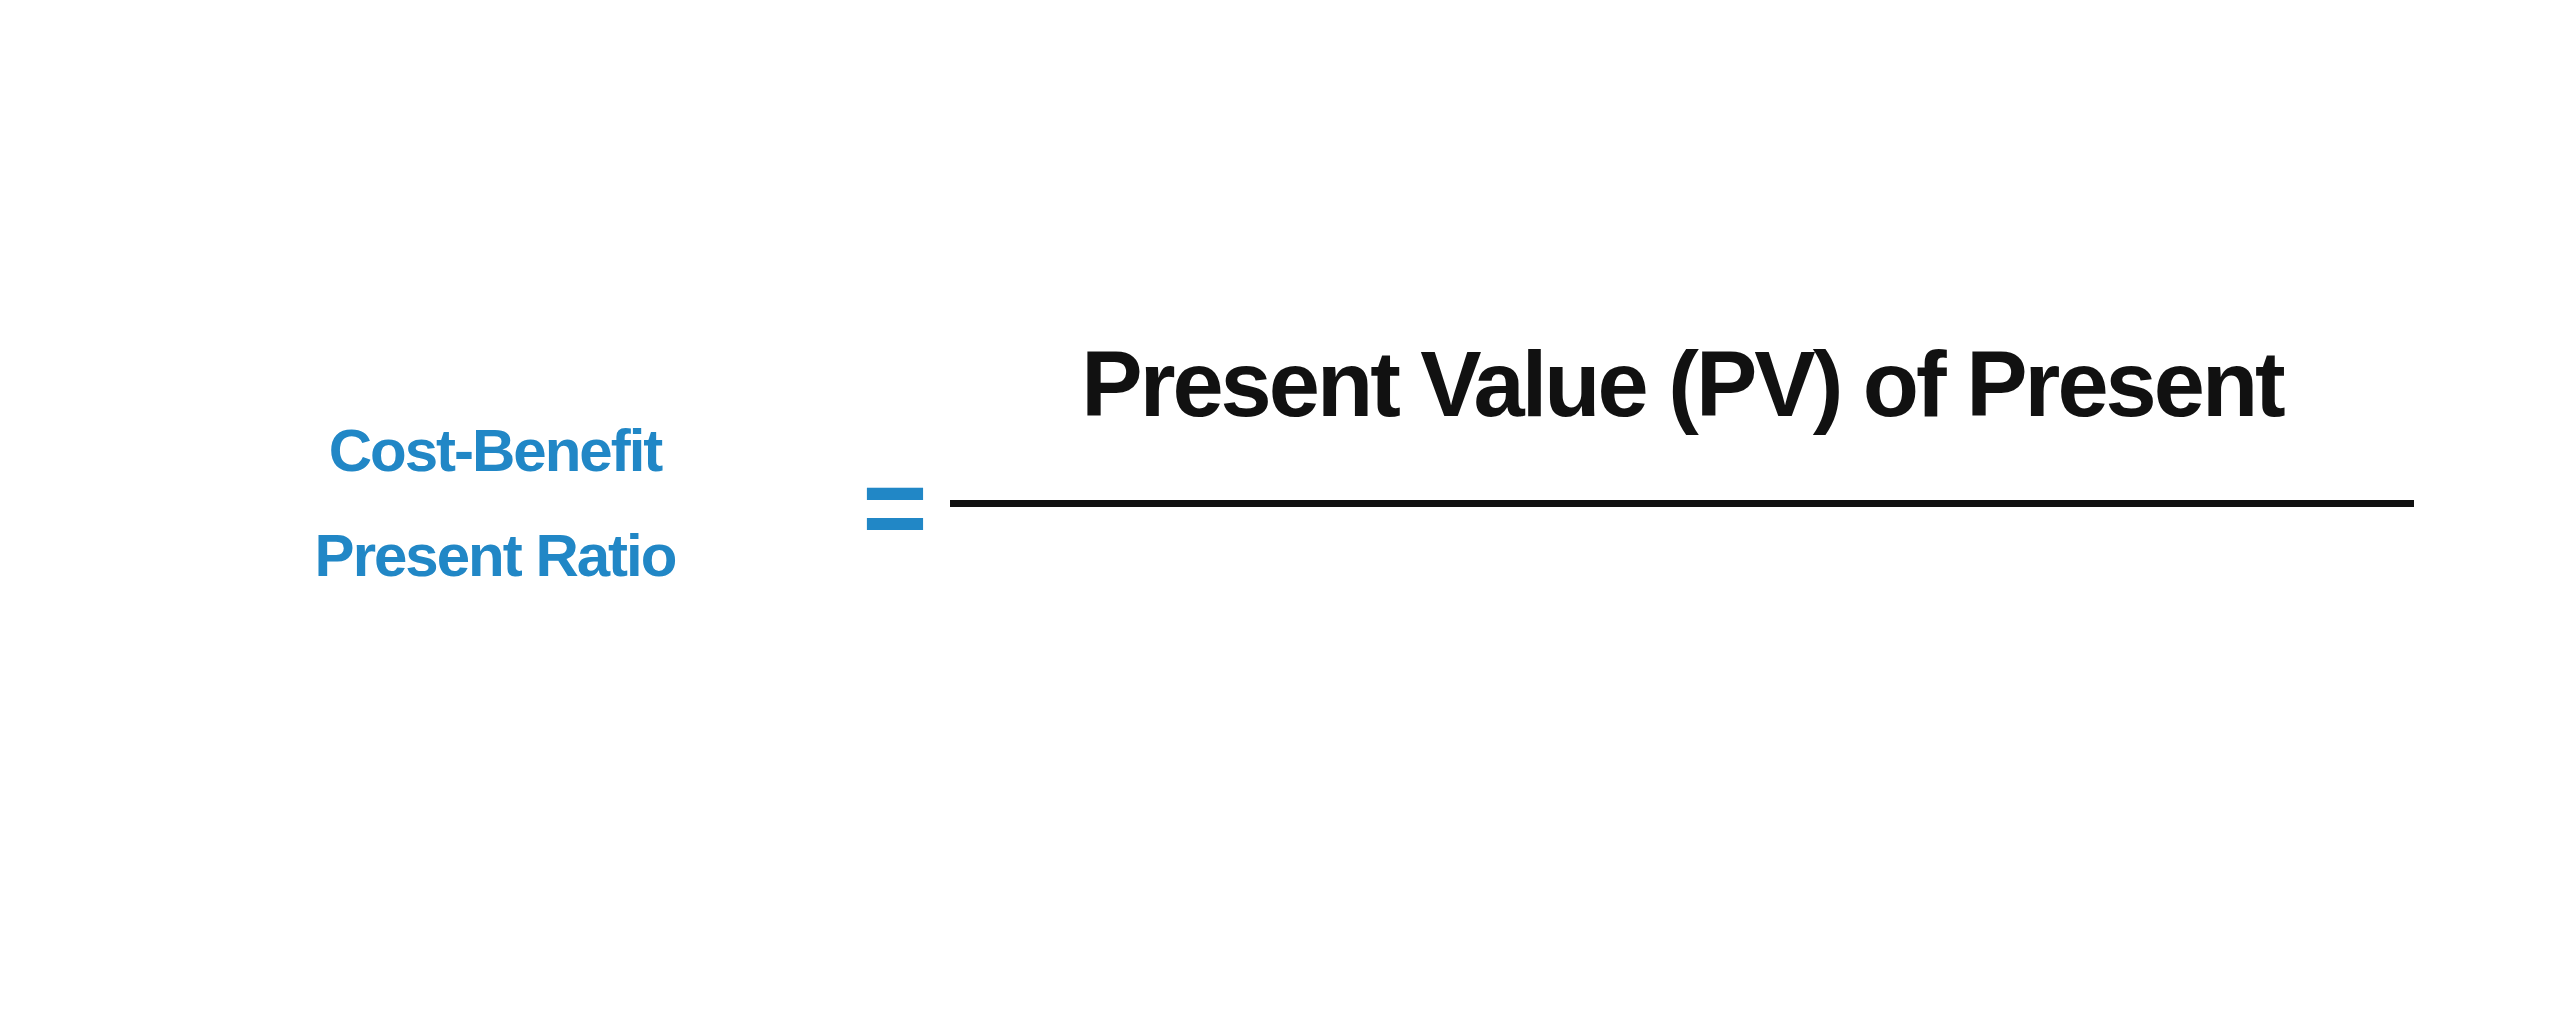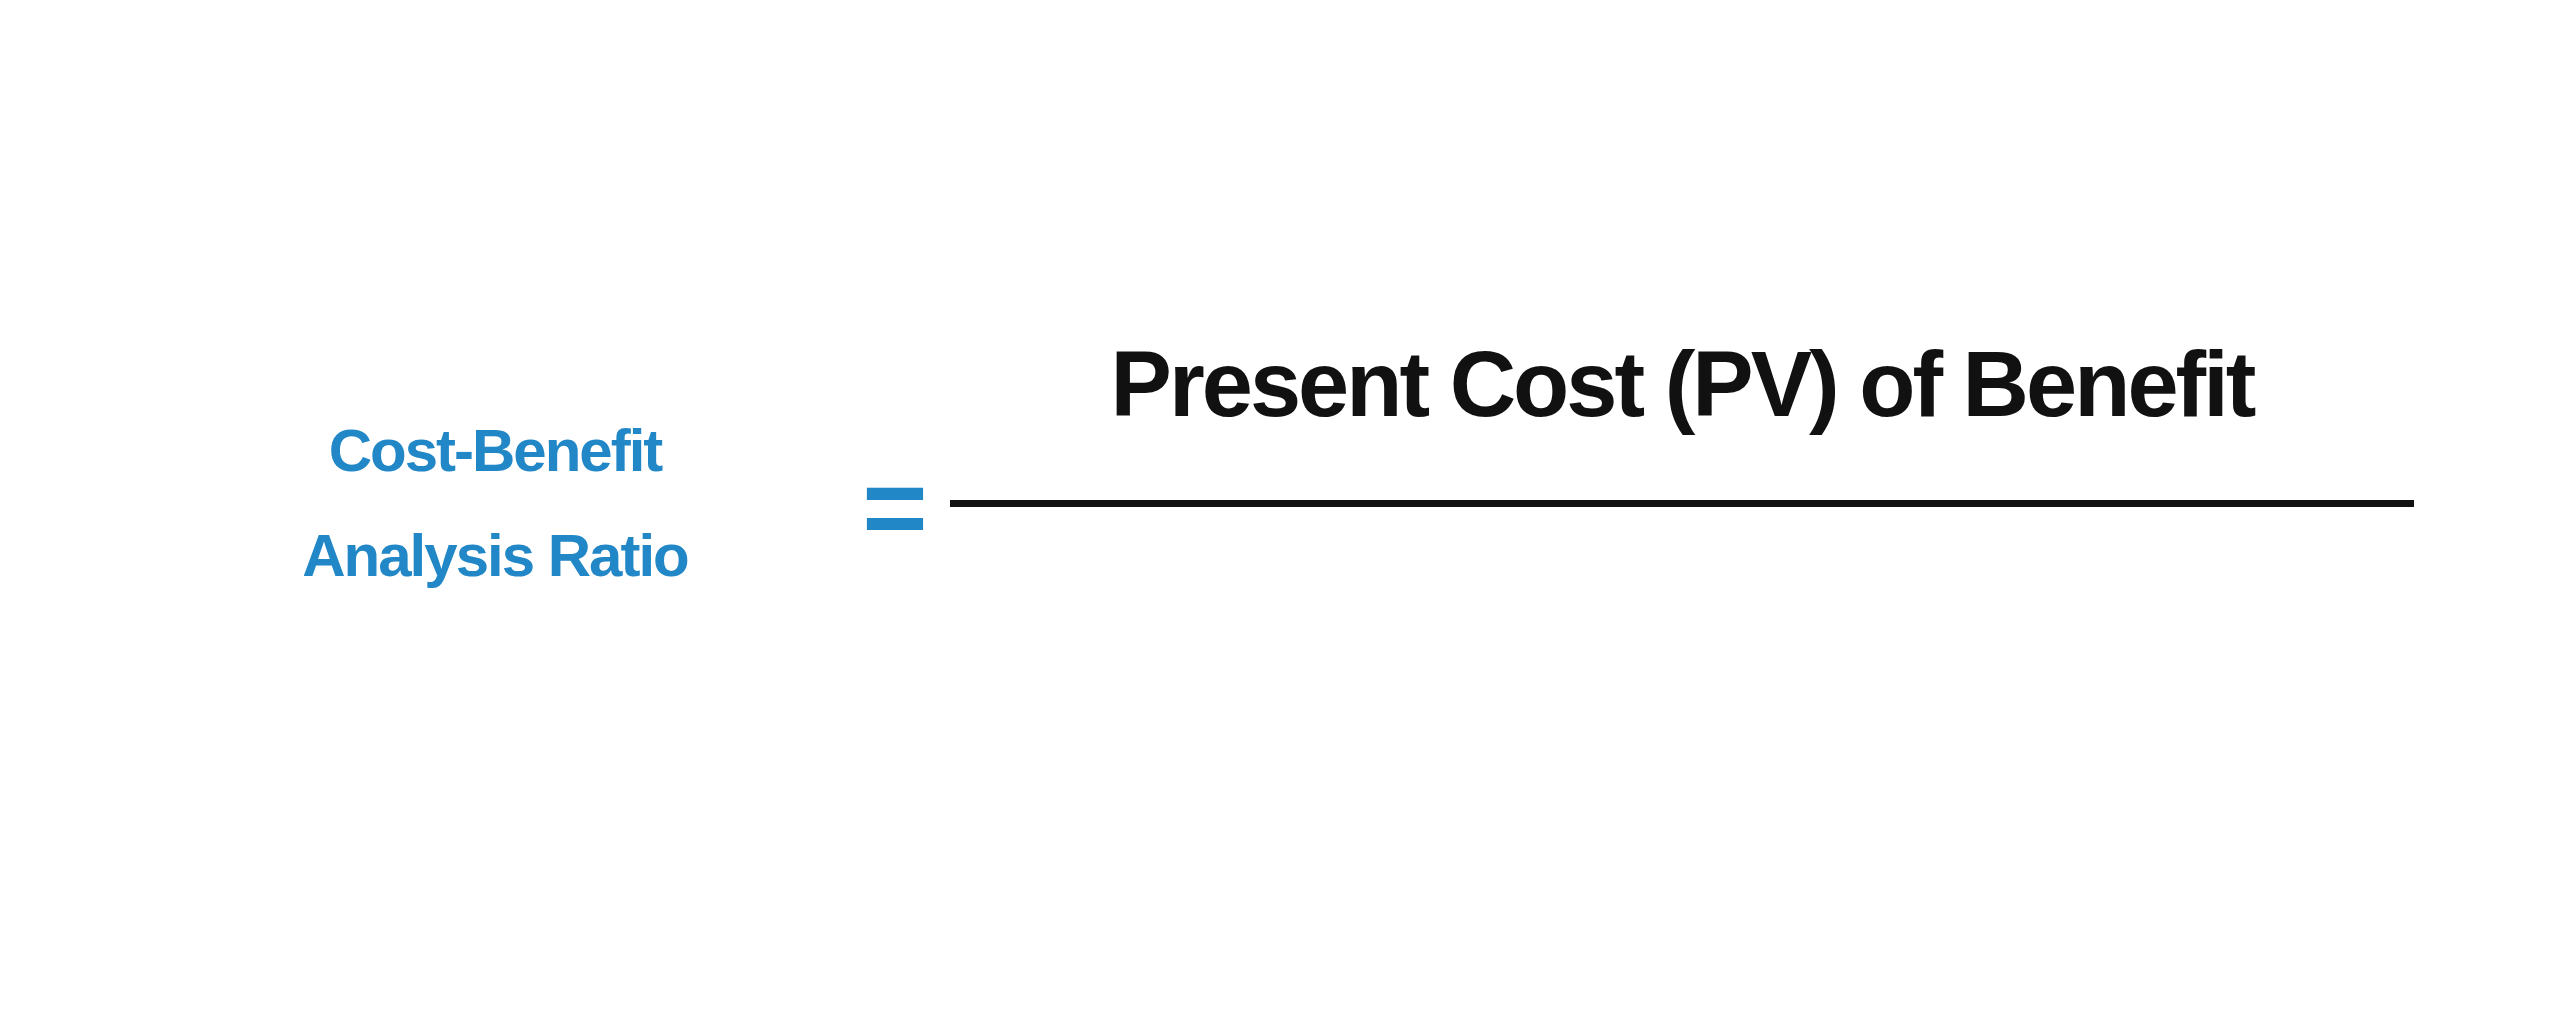--- a/index.html
+++ b/index.html
@@ -76,23 +76,23 @@
     margin-top:86px;
   }
 </style>
 </head>
 <body>
 
 <div class="canvas">
 
   <div class="formula-title">
     <div>Cost-Benefit</div>
-    <div>Analysis Ratio</div>
+    <div>Present Ratio</div>
   </div>
 
   <div class="equals">=</div>
 
   <div class="fraction">
-    <div class="numerator">Present Cost (PV) of Benefit</div>
+    <div class="numerator">Present Value (PV) of Present</div>
     <div class="bar"></div>
   </div>
 
 </div>
 
 </body></html>

